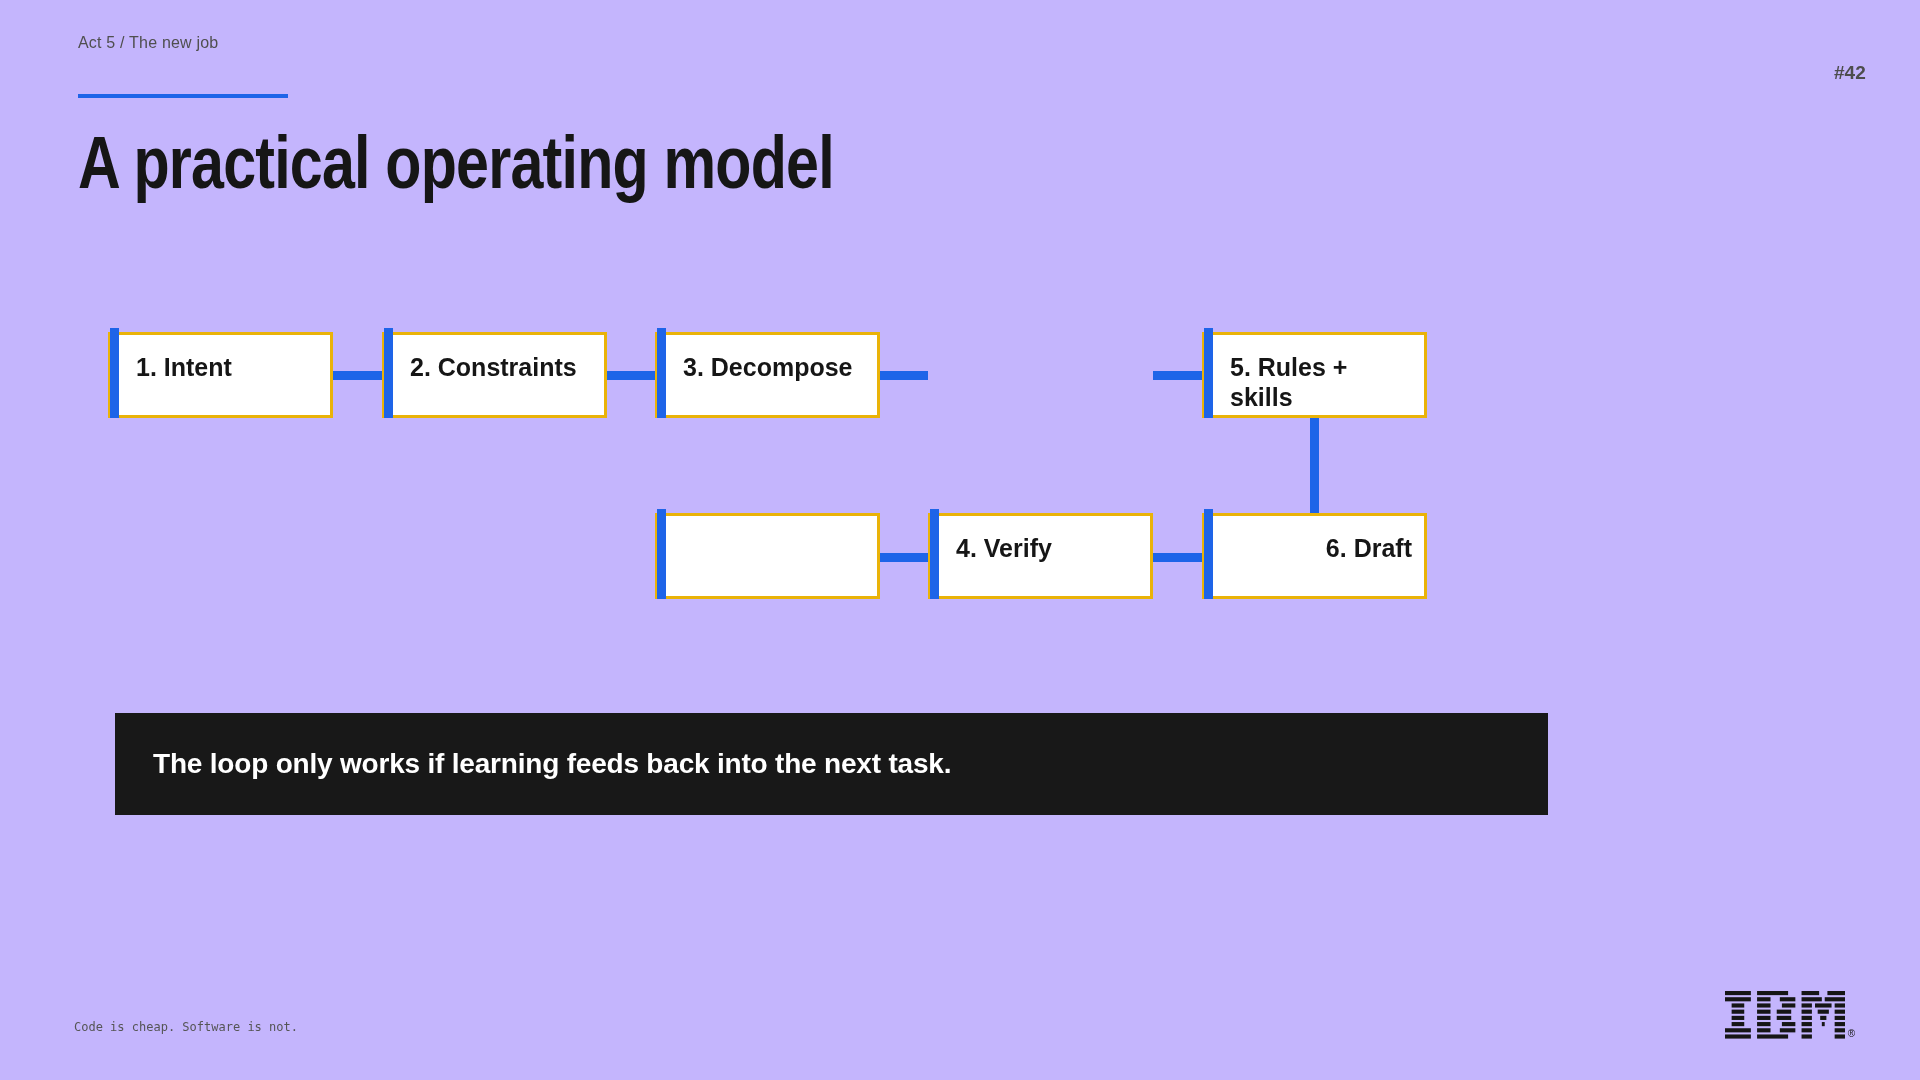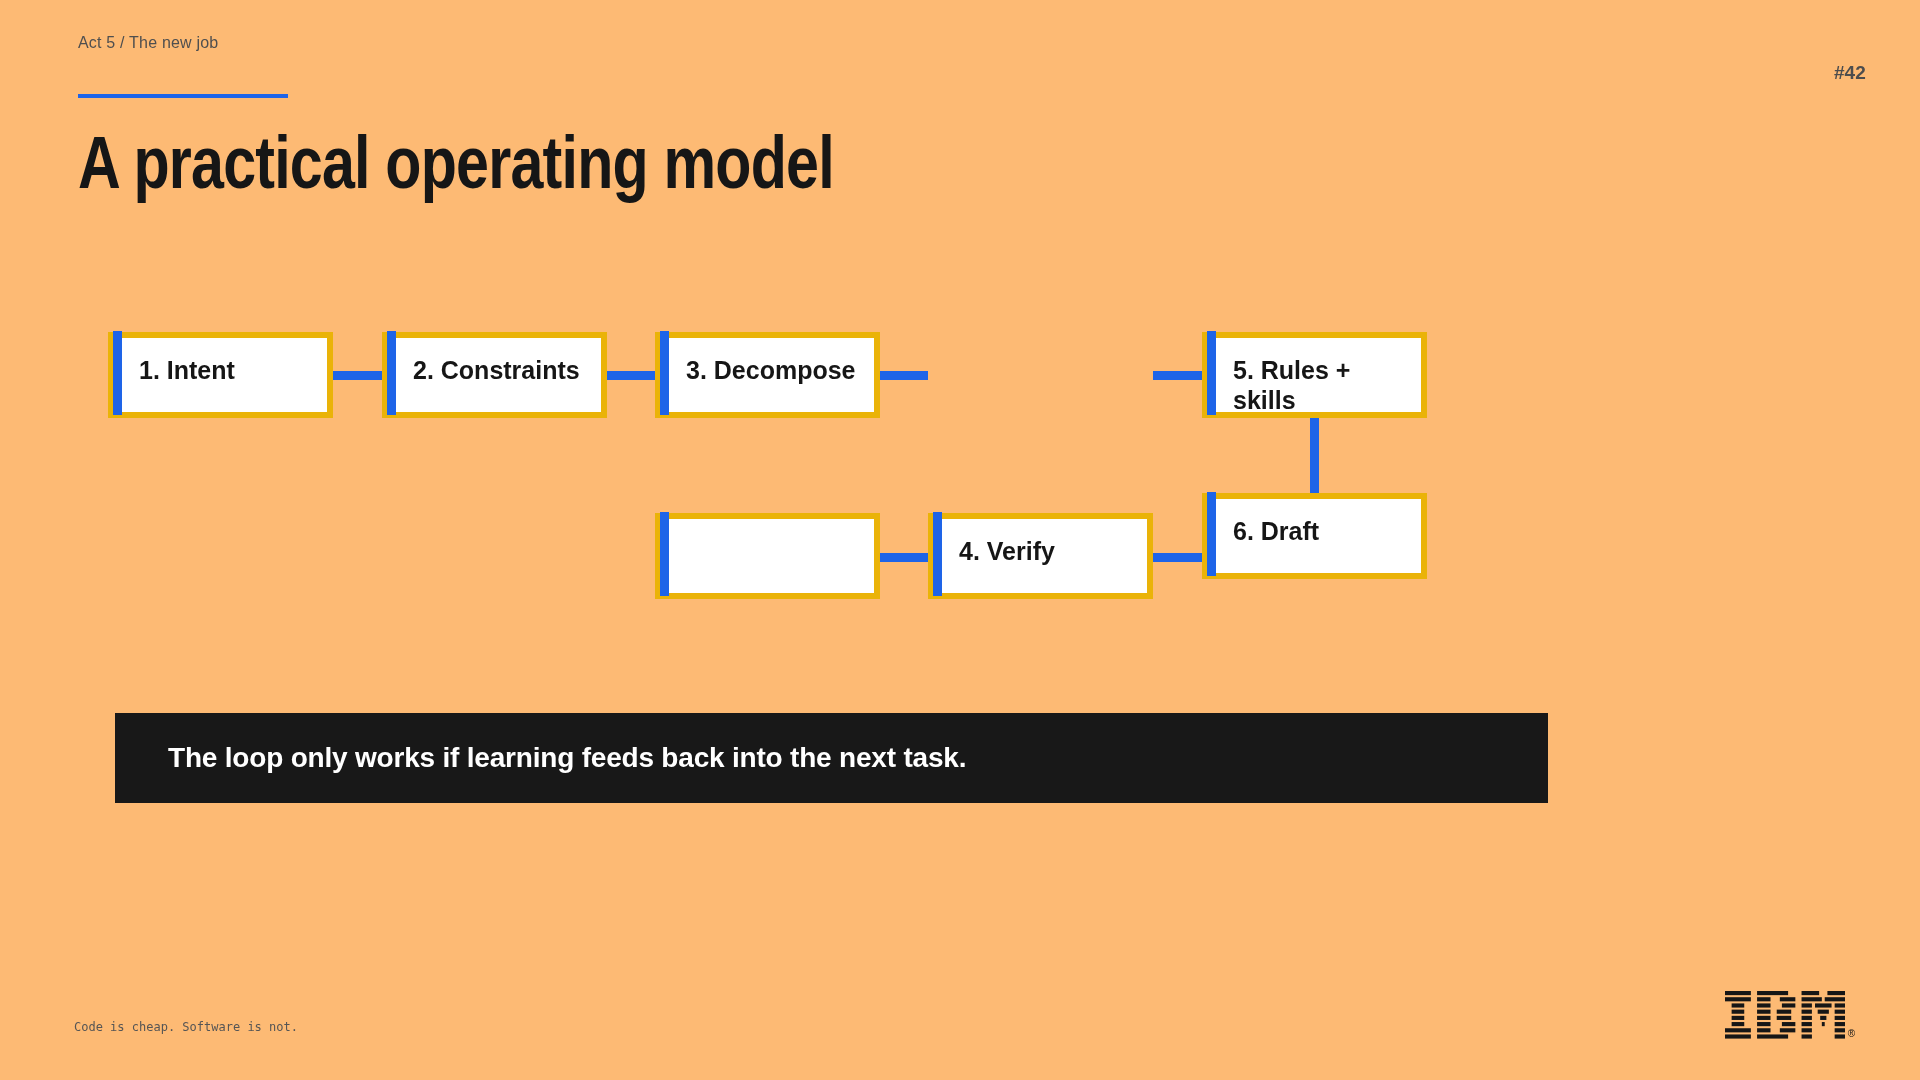--- a/index.html
+++ b/index.html
@@ -1,18 +1,18 @@
 <!DOCTYPE html>
 <html><head>
 <meta charset="utf-8">
 <style>
   html,body{margin:0;padding:0;background:#e9e9e9;}
   .slide{
     position:relative;width:1920px;height:1080px;overflow:hidden;
-    background:#fdba74;
+    background:#c4b5fd;
     font-family:"Liberation Sans","DejaVu Sans",sans-serif;
     color:#161616;
   }
   
   .eyebrow{
     position:absolute;left:78px;top:33px;
     font-size:16px;line-height:20px;color:#4f4f4f;letter-spacing:.2px;
   }
   .title-rule{
     position:absolute;left:78px;top:94px;width:210px;height:4px;
@@ -24,57 +24,57 @@
   }
   .page-title{
     position:absolute;left:78px;top:120px;
     font-size:74px;font-weight:bold;letter-spacing:-1px;
     white-space:nowrap;color:#161616;
     transform:scaleX(0.8);transform-origin:left top;
   }
   
   .fbox{
     position:absolute;width:225px;height:86px;box-sizing:border-box;
-    background:#ffffff;border:6px solid #eab308;
+    background:#ffffff;border:3px solid #eab308;
   }
   .fbox .bar{
     position:absolute;left:-1px;top:-7px;bottom:-3px;width:9px;
     background:#1e64e8;
   }
   .fbox .lbl{
     position:absolute;left:25px;top:17px;right:12px;
     font-size:25px;line-height:30px;font-weight:bold;color:#161616;
     white-space:pre-line;
   }
   .pos-b1{left:108px;top:332px;}
   .pos-b2{left:382px;top:332px;}
   .pos-b3{left:655px;top:332px;}
   .pos-b4{left:928px;top:332px;}
   .pos-b5{left:1202px;top:332px;}
   .pos-b8{left:655px;top:513px;}
   .pos-b7{left:928px;top:513px;}
-  .pos-b6{left:1202px;top:493px;}
+  .pos-b6{left:1202px;top:513px;text-align:right;}
   .conn-h{position:absolute;height:9px;background:#1e64e8;}
   .conn-r1{top:371px;}
   .conn-r2{top:553px;}
   .c12{left:333px;width:49px;}
   .c23{left:607px;width:48px;}
   .c34{left:880px;width:48px;}
   .c45{left:1153px;width:49px;}
   .c87{left:880px;width:48px;}
   .c76{left:1153px;width:49px;}
   .conn-v{
     position:absolute;left:1310px;top:418px;width:9px;height:95px;
     background:#1e64e8;
   }
   
   .banner{
-    position:absolute;left:115px;top:713px;width:1433px;height:90px;
+    position:absolute;left:115px;top:713px;width:1433px;height:102px;
     box-sizing:border-box;background:#181818;
-    display:flex;align-items:center;padding-left:53px;
+    display:flex;align-items:center;padding-left:38px;
   }
   .banner-text{
     font-size:28px;font-weight:bold;color:#ffffff;letter-spacing:-.2px;
     white-space:nowrap;
   }
   
   .footer-note{
     position:absolute;left:74px;top:1020px;
     font-family:"DejaVu Sans Mono","Liberation Mono",monospace;
     font-size:12px;color:#555555;

